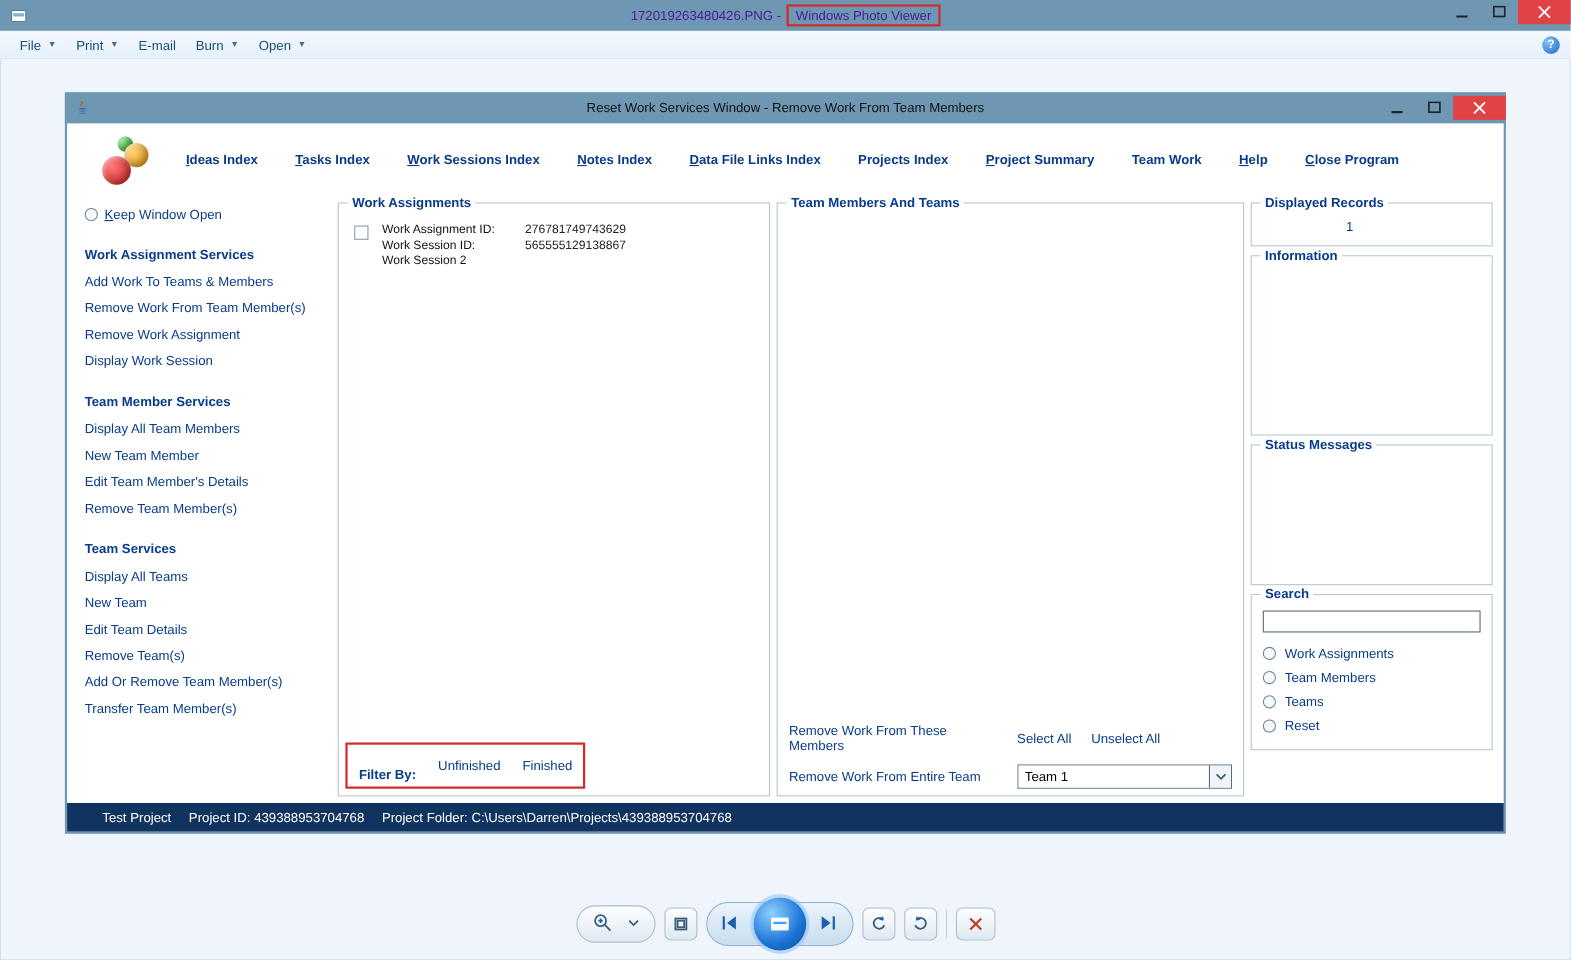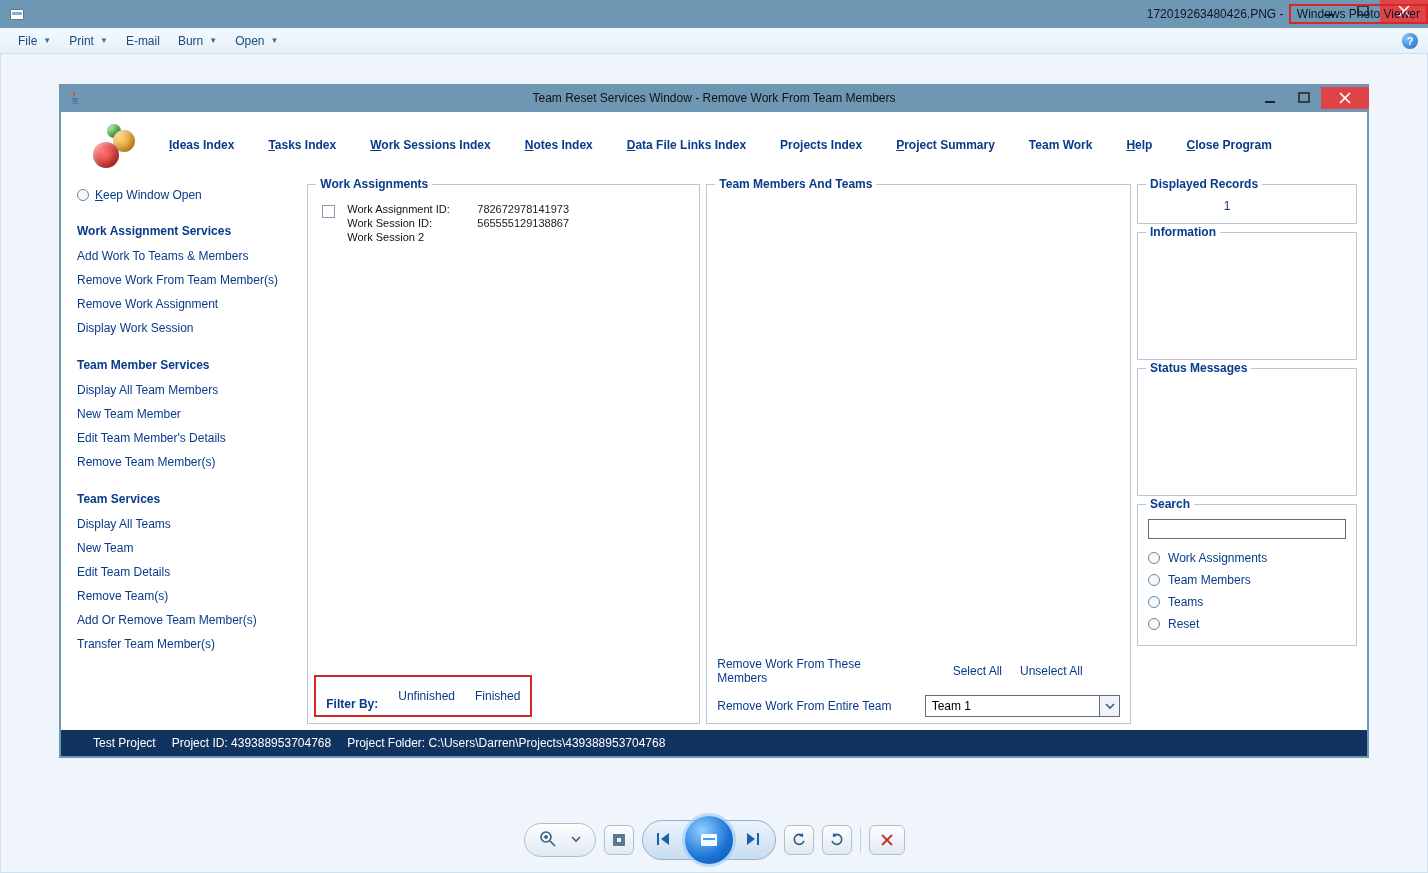--- a/index.html
+++ b/index.html
@@ -3,21 +3,21 @@
 <meta charset="utf-8">
 <style>
 * { box-sizing: border-box; margin: 0; padding: 0; }
 body { font-family: "Segoe UI", Tahoma, sans-serif; font-size: 12px; background: #fff; width: 1428px; height: 873px; overflow: hidden; color: #000; }
 
 
 .outer-window { width: 1428px; height: 873px; background: #fff; display: flex; flex-direction: column; }
 .outer-title-bar { height: 28px; background: #6E97B4; display: flex; align-items: center; position: relative; }
 .outer-title-icon { width: 14px; height: 11px; margin-left: 10px; background: #fff; border: 1px solid #5a7a90; border-radius: 1px; position: relative; }
 .outer-title-icon::after { content: ""; position: absolute; top: 2px; left: 1px; right: 1px; height: 3px; background: #7fb3d5; }
-.outer-title-text { position: absolute; left: 0; right: 0; text-align: right; color: #0f172a; font-size: 12px; pointer-events: none; }
+.outer-title-text { position: absolute; left: 0; right: 0; text-align: center; color: #4c1d95; font-size: 12px; pointer-events: none; }
 .outer-title-highlight { border: 2px solid #d62828; padding: 1px 6px; margin-left: 2px; display: inline-block; }
 .outer-win-controls { margin-left: auto; display: flex; height: 100%; }
 .win-btn { width: 34px; height: 22px; display: flex; align-items: center; justify-content: center; cursor: pointer; }
 .win-btn.close { width: 48px; height: 22px; background: #E04345; color: #fff; }
 .win-btn.close svg { stroke: #fff; }
 
 
 .pv-menu { height: 26px; background: linear-gradient(#F4F9FE, #E6F0FA); border-bottom: 1px solid #cfe0ee; display: flex; align-items: center; padding: 0 10px; gap: 2px; }
 .pv-menu-item { padding: 3px 8px; color: #1a4c7a; cursor: pointer; display: flex; align-items: center; gap: 6px; }
 .pv-menu-item .chev { font-size: 8px; color: #4a6a85; }
@@ -69,31 +69,31 @@
 .chk { width: 13px; height: 13px; border: 1px solid #8a9bab; background: #fff; margin-top: 2px; cursor: pointer; }
 .kv { display: grid; grid-template-columns: 130px auto; row-gap: 2px; }
 .kv .k { color: #111; }
 
 .filter-row { position: absolute; bottom: 6px; left: 6px; border: 2px solid #d62828; padding: 4px 10px; display: flex; gap: 20px; align-items: center; }
 .filter-label { font-weight: bold; color: #083b8a; margin-top: 16px; }
 .filter-link { color: #083b8a; cursor: pointer; }
 
 .team-bottom { position: absolute; bottom: 6px; left: 10px; right: 10px; display: grid; grid-template-columns: 1fr 1fr; row-gap: 10px; column-gap: 12px; align-items: center; font-size: 12px; }
 .tb-label { color: #083b8a; font-weight: normal; }
-.tb-links { display: flex; gap: 18px; margin-left: 28px; }
+.tb-links { display: flex; gap: 18px; }
 .tb-link { color: #083b8a; cursor: pointer; }
 .combo { display: flex; border: 1px solid #5a6c7d; height: 22px; }
 .combo input { flex: 1; border: none; padding: 0 6px; font-size: 12px; font-family: inherit; outline: none; }
 .combo .cbtn { width: 20px; border-left: 1px solid #5a6c7d; display: flex; align-items: center; justify-content: center; background: #f0f3f7; cursor: pointer; }
 
 
 .rc-fs { border: 1px solid #b9c6d4; position: relative; padding: 14px 10px 10px 10px; }
 .rc-fs .fs-title { top: -8px; }
 .disp-rec-val { text-align: center; color: #083b8a; font-weight: normal; margin-right: 40px; }
-.info-box { height: 128px; }
+.info-box { height: 164px; }
 .status-box { height: 128px; }
 .search-box { }
 .search-input { width: 198px; height: 20px; border: 1px solid #5a6c7d; padding: 0 4px; font-size: 12px; margin-bottom: 8px; }
 .sr-row { display: flex; align-items: center; gap: 8px; color: #083b8a; padding: 4px 0; cursor: pointer; }
 
 
 .status-bar { background: #10335F; color: #fff; padding: 6px 32px; font-size: 12px; display: flex; gap: 16px; }
 
 
 .pv-bottom { position: absolute; left: 0; right: 0; bottom: 12px; display: flex; justify-content: center; }
@@ -166,21 +166,21 @@
     <div class="inner-window">
       <div class="inner-title-bar">
         <div class="java-icon">
           <svg width="14" height="14" viewBox="0 0 14 14">
               <path d="M5 1 C7 3 4 4 5 6 C6 4 8 4 7 1 Z" fill="#d5521a"></path>
               <path d="M3 8 Q7 6 11 8 Q7 9 3 8 Z" fill="#3a6fb0"></path>
               <path d="M3 10 Q7 9 11 10 Q7 11 3 10 Z" fill="#3a6fb0"></path>
               <path d="M3 12 Q7 11 11 12 Q7 13 3 12 Z" fill="#3a6fb0"></path>
             </svg>
         </div>
-        <div class="inner-title-text">Team Reset Services Window - Remove Work From Team Members</div>
+        <div class="inner-title-text">Reset Work Services Window - Remove Work From Team Members</div>
         <div class="inner-win-controls">
           <div class="win-btn">
               <svg width="12" height="12">
                 <line x1="1" y1="10" x2="11" y2="10" stroke="#222" stroke-width="2"></line>
               </svg>
             </div>
           <div class="win-btn">
               <svg width="12" height="12">
                 <rect x="1" y="1" width="10" height="9" stroke="#222" stroke-width="1.5" fill="none"></rect>
               </svg>
@@ -245,21 +245,21 @@
             <div class="side-link">Transfer Team Member(s)</div>
           </div>
 
           <div class="fs col-work">
             <div class="fs-title">Work Assignments</div>
             <div class="work-list">
               <div class="work-item">
                 <div class="chk"></div>
                 <div class="kv">
                   <div class="k">Work Assignment ID:</div>
-                  <div>782672978141973</div>
+                  <div>276781749743629</div>
                   <div class="k">Work Session ID:</div>
                   <div>565555129138867</div>
                   <div class="k">Work Session 2</div>
                   <div></div>
                 </div>
               </div>
             </div>
             <div class="filter-row">
               <span class="filter-label">Filter By:</span>
               <span class="filter-link">Unfinished</span>

